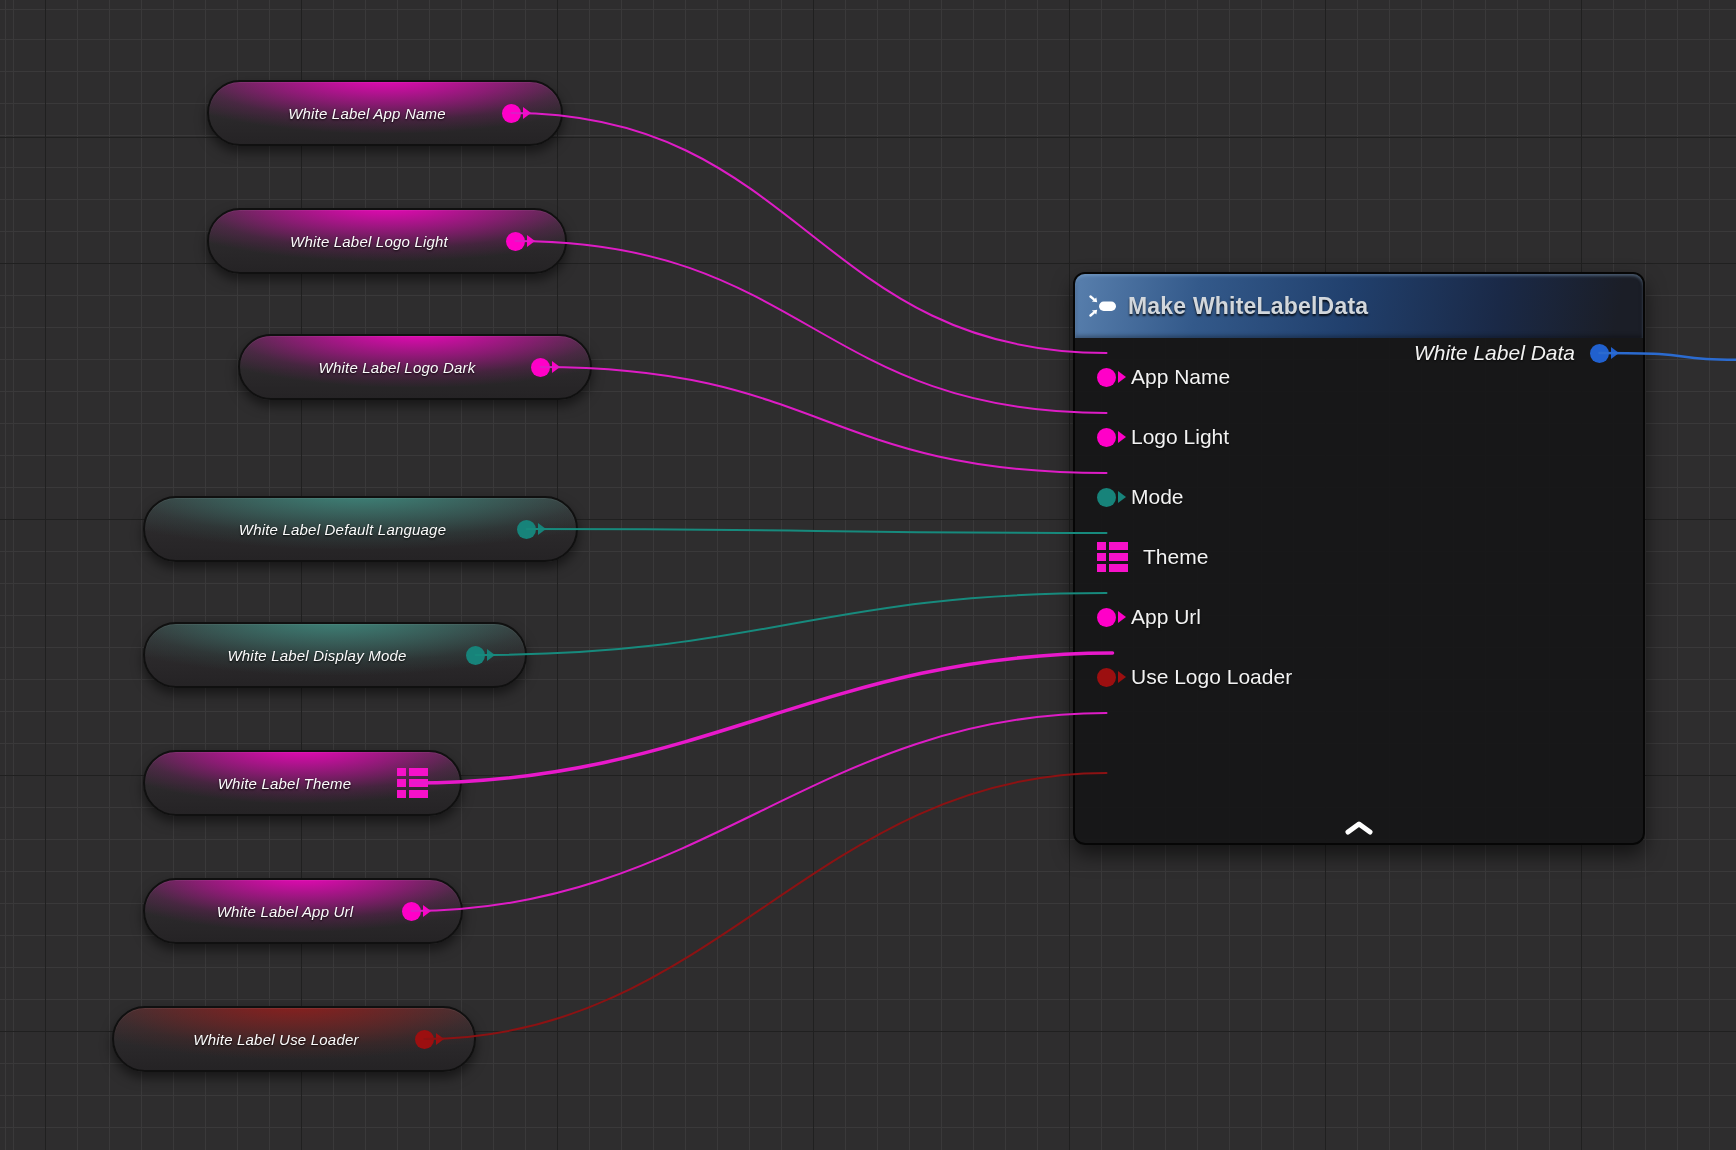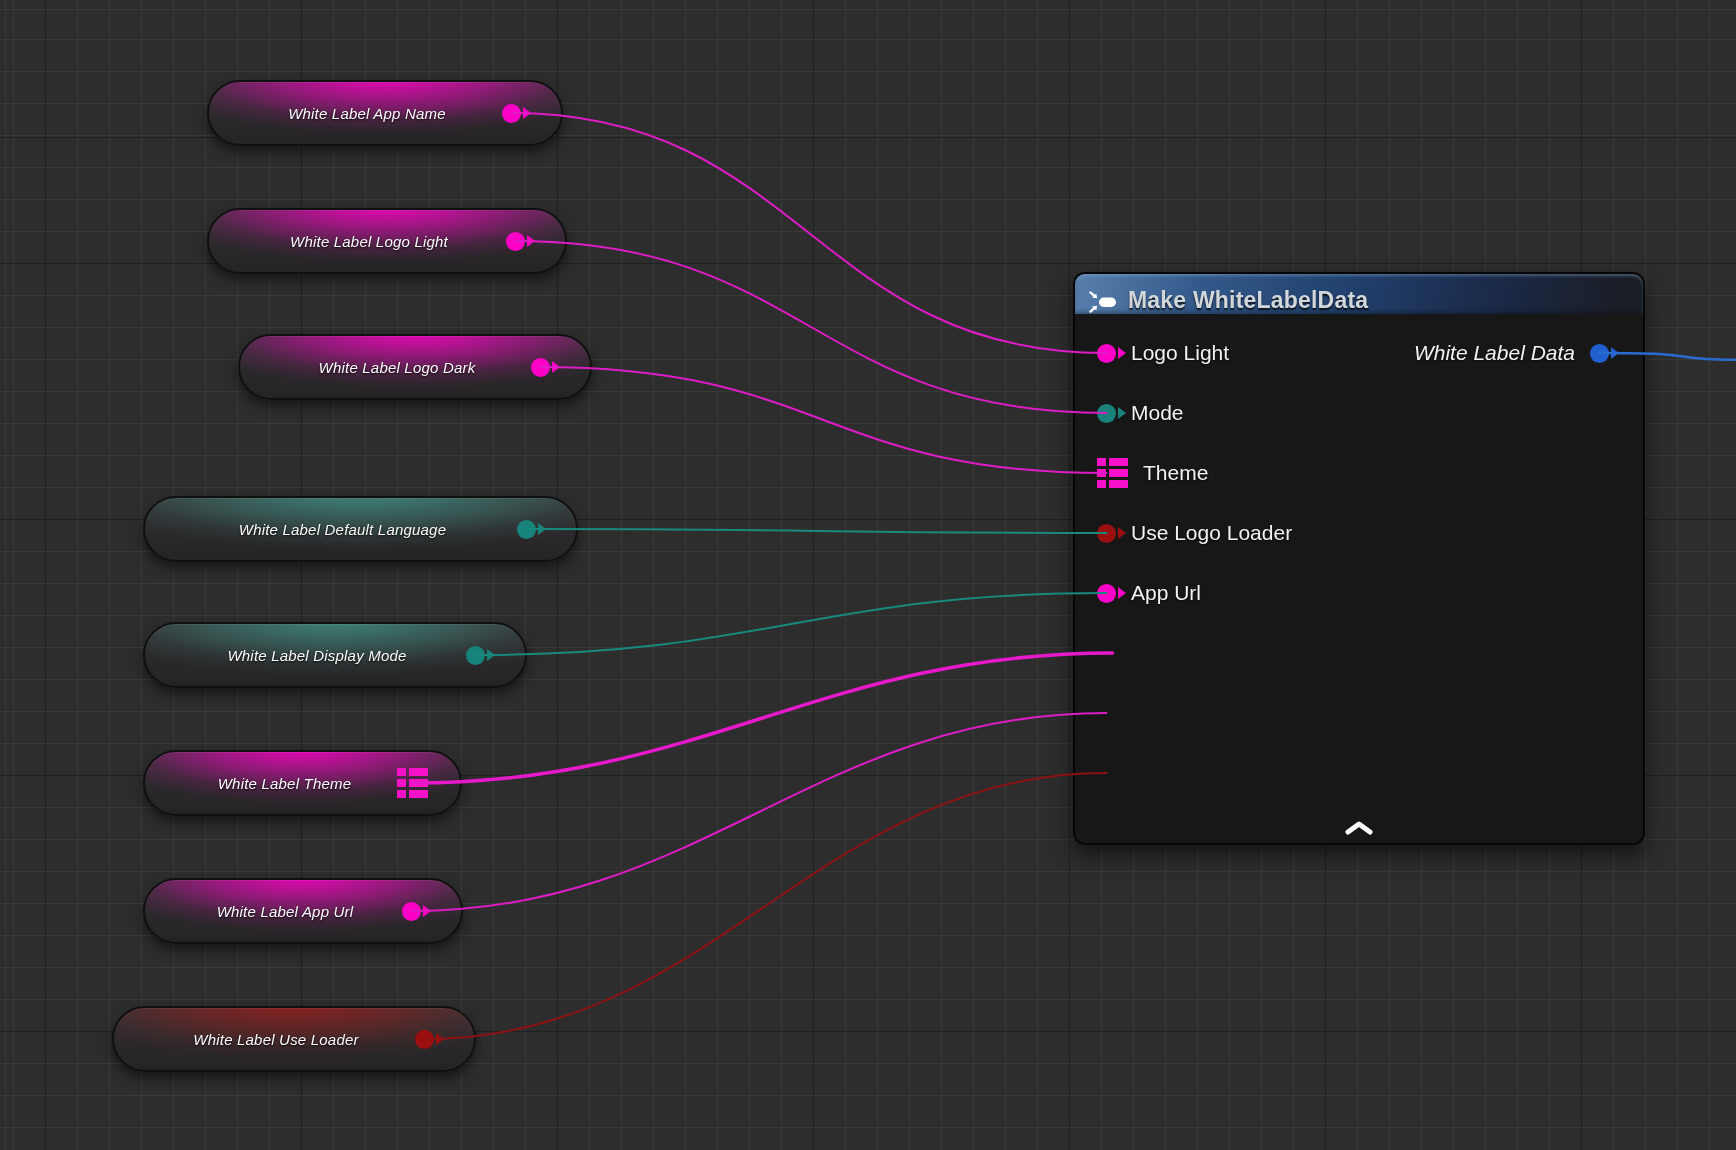--- a/index.html
+++ b/index.html
@@ -51,24 +51,24 @@
   .struct-pin span{background:var(--pin);}
   .getter-node .struct-pin{position:absolute;right:32px;top:50%;margin-top:-15px;}
   
   #make-node{
     position:absolute;box-sizing:border-box;z-index:2;
     background:rgba(23,23,24,.97);
     border:2px solid #060606;border-radius:12px;
     box-shadow:0 10px 20px rgba(0,0,0,.55);
   }
   #make-header{
-    height:40px;border-radius:10px 10px 0 0;display:flex;align-items:flex-end;
+    height:40px;border-radius:10px 10px 0 0;display:flex;align-items:center;
     background:linear-gradient(100deg,#587fad 0%,#33598a 22%,#21406d 48%,#1a2947 74%,#1b1e27 95%);
     box-shadow:inset 0 2px 3px rgba(160,200,240,.35), inset 0 -2px 4px rgba(0,0,0,.35);
-    padding:0 14px;gap:11px;
+    padding:12px 14px;gap:11px;
   }
   #make-title{
     color:#d2d7dc;font-size:23px;font-weight:bold;letter-spacing:.2px;
     text-shadow:0 2px 2px rgba(0,0,0,.8);white-space:nowrap;
   }
   #make-rows{padding-top:9px;}
   .pin-row{height:60px;display:flex;align-items:center;padding-left:22px;}
   .pin-row .pin-label{color:#f2f2f2;font-size:21px;margin-left:15px;white-space:nowrap;
     text-shadow:0 1px 2px rgba(0,0,0,.7);}
   #output-row{
@@ -138,44 +138,48 @@
         <path d="M1.5,2.5 L4.6,5.1" stroke="#ffffff" stroke-width="2.4" stroke-linecap="round"></path>
         <polygon points="8.2,8.2 2.9,7.6 7.3,3.4" fill="#ffffff"></polygon>
         <path d="M1.5,21.5 L4.6,18.9" stroke="#ffffff" stroke-width="2.4" stroke-linecap="round"></path>
         <polygon points="8.2,15.8 2.9,16.4 7.3,20.6" fill="#ffffff"></polygon>
       </svg>
       <span id="make-title">Make WhiteLabelData</span>
     </div>
     <div id="make-rows">
         <div class="pin-row" style="--pin: #ff00c8;">
           <span class="pin"></span>
+          <span class="pin-label">App Name</span>
+        </div>
+        <div class="pin-row" style="--pin: #ff00c8;">
+          <span class="pin"></span>
           <span class="pin-label">Logo Light</span>
         </div>
         <div class="pin-row" style="--pin: #17837a;">
           <span class="pin"></span>
           <span class="pin-label">Mode</span>
         </div>
         <div class="pin-row" style="--pin: #f711c9;">
           <span class="struct-pin">
             <span></span>
             <span></span>
             <span></span>
             <span></span>
             <span></span>
             <span></span>
           </span>
           <span class="pin-label">Theme</span>
         </div>
+        <div class="pin-row" style="--pin: #ff00c8;">
+          <span class="pin"></span>
+          <span class="pin-label">App Url</span>
+        </div>
         <div class="pin-row" style="--pin: #9c0f10;">
           <span class="pin"></span>
           <span class="pin-label">Use Logo Loader</span>
-        </div>
-        <div class="pin-row" style="--pin: #ff00c8;">
-          <span class="pin"></span>
-          <span class="pin-label">App Url</span>
         </div>
       </div>
     <div id="output-row" style="--pin: #2161cf;">
       <span class="pin-label">White Label Data</span>
       <span class="pin" id="output-pin"></span>
     </div>
     <svg id="collapse-btn" viewBox="0 0 34 18">
       <polyline points="6,13 17,5 28,13" fill="none" stroke="#ffffff" stroke-width="5" stroke-linecap="round" stroke-linejoin="round"></polyline>
     </svg>
   </div>

